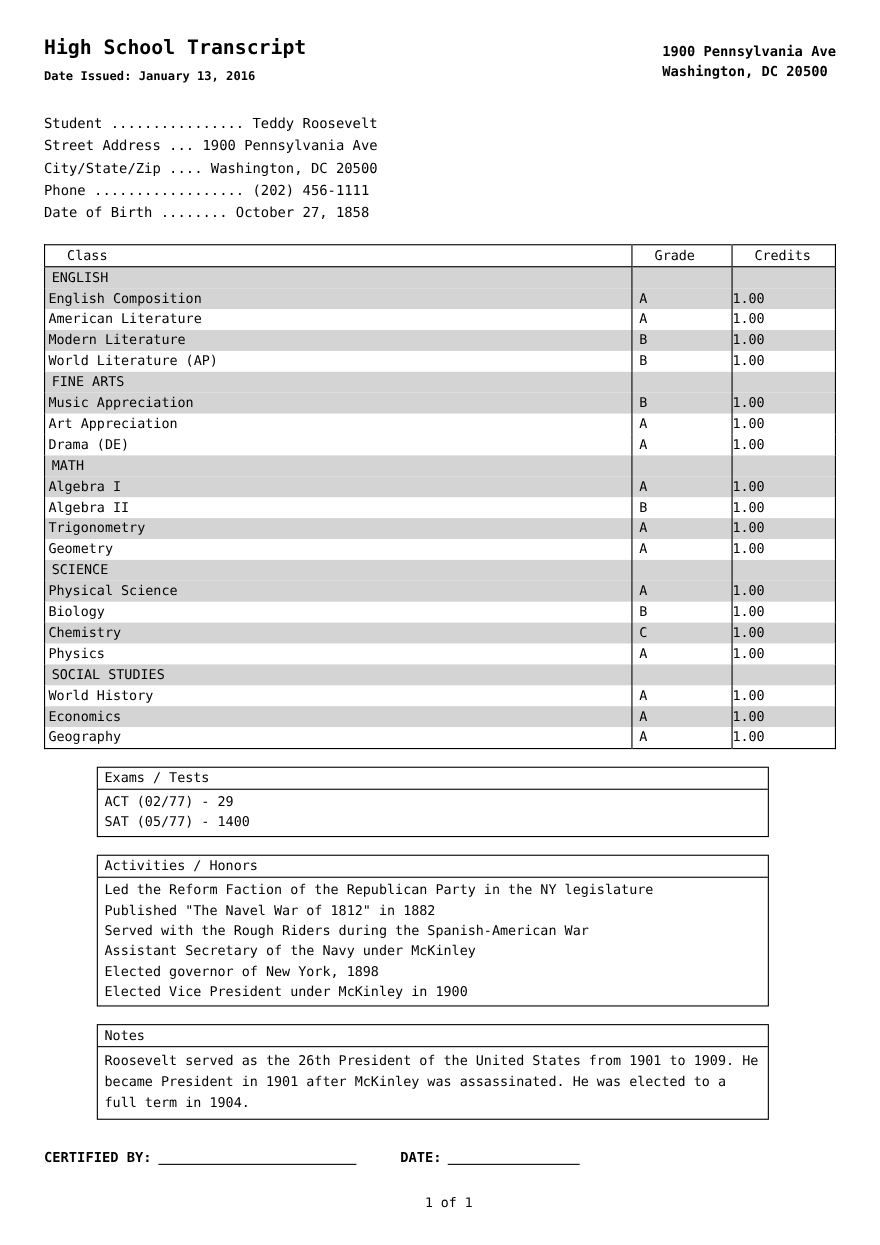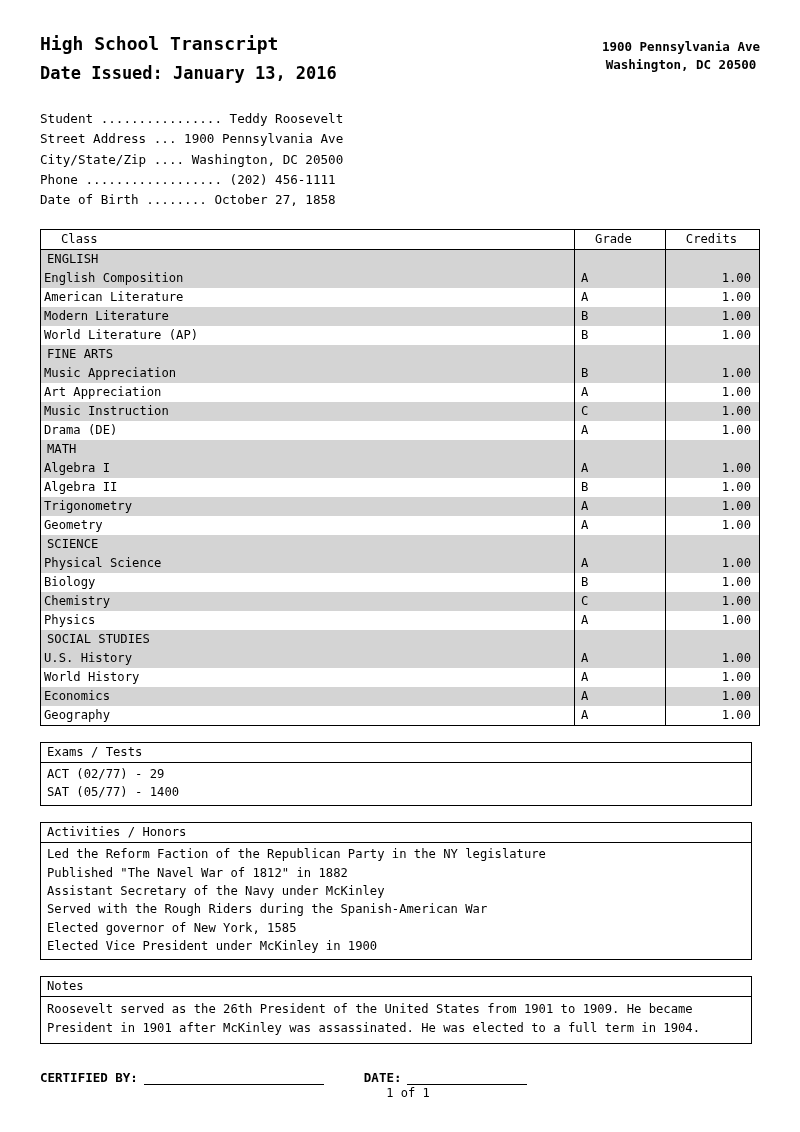--- a/index.html
+++ b/index.html
@@ -29,26 +29,26 @@
     align-items: flex-start;
   }
   .title {
     font-size: 18px;
     font-weight: bold;
     letter-spacing: 0px;
     margin: 0 0 9px 0;
     line-height: 1.1;
   }
   .date-issued {
-    font-size: 17px;
+    font-size: 11px;
     font-weight: bold;
     margin: 0;
   }
   .addr {
-    text-align: center;
+    text-align: left;
     font-size: 12.5px;
     font-weight: bold;
     line-height: 1.45;
     padding-top: 4px;
   }
 
   
   .info {
     display: flex;
     margin-top: 26px;
@@ -82,30 +82,31 @@
     border-bottom: 1px solid #000;
     padding-left: 20px;
   }
   .col-class { width: 570px; }
   .col-grade { width: 74px; border-left: 1px solid #000; }
   .col-credits { width: 76px; border-left: 1px solid #000; }
 
   .courses td.c-class { padding-left: 6px; }
   .courses td.c-course { padding-left: 3px; }
   .courses td.c-grade { padding-left: 6px; border-left: 1px solid #000; }
-  .courses td.c-credits { text-align: right; padding-right: 8px; border-left: 1px solid #000; }
+  .courses td.c-credits { text-align: left; padding-right: 8px; border-left: 1px solid #000; }
   .courses tr.shade td { background: #d4d4d4; }
   .courses tr.group td { background: #d4d4d4; }
 
   .block {
     margin-top: 16px;
     border: 1px solid #000;
-    width: 712px;
+    width: 611px;
     box-sizing: border-box;
     font-size: 12.2px;
+    margin-left: 48px;
   }
   .block-head {
     border-bottom: 1px solid #000;
     padding: 2px 0 3px 6px;
   }
   .block-body {
     padding: 2px 6px 4px 6px;
   }
   .block-body div {
     line-height: 1.5;
@@ -213,25 +214,20 @@
         <tr class="shade">
           <td class="c-course">Music Appreciation</td>
           <td class="c-grade">B</td>
           <td class="c-credits">1.00</td>
         </tr>
         <tr>
           <td class="c-course">Art Appreciation</td>
           <td class="c-grade">A</td>
           <td class="c-credits">1.00</td>
         </tr>
-        <tr class="shade">
-          <td class="c-course">Music Instruction</td>
-          <td class="c-grade">C</td>
-          <td class="c-credits">1.00</td>
-        </tr>
         <tr>
           <td class="c-course">Drama (DE)</td>
           <td class="c-grade">A</td>
           <td class="c-credits">1.00</td>
         </tr>
         <tr class="group">
           <td class="c-class">MATH</td>
           <td class="c-grade"></td>
           <td class="c-credits"></td>
         </tr>
@@ -277,25 +273,20 @@
         </tr>
         <tr>
           <td class="c-course">Physics</td>
           <td class="c-grade">A</td>
           <td class="c-credits">1.00</td>
         </tr>
         <tr class="group">
           <td class="c-class">SOCIAL STUDIES</td>
           <td class="c-grade"></td>
           <td class="c-credits"></td>
-        </tr>
-        <tr class="shade">
-          <td class="c-course">U.S. History</td>
-          <td class="c-grade">A</td>
-          <td class="c-credits">1.00</td>
         </tr>
         <tr>
           <td class="c-course">World History</td>
           <td class="c-grade">A</td>
           <td class="c-credits">1.00</td>
         </tr>
         <tr class="shade">
           <td class="c-course">Economics</td>
           <td class="c-grade">A</td>
           <td class="c-credits">1.00</td>
@@ -314,23 +305,23 @@
         <div>ACT (02/77) - 29</div>
         <div>SAT (05/77) - 1400</div>
       </div>
   </div>
 
   <div class="block">
     <div class="block-head">Activities / Honors</div>
     <div class="block-body" id="activities-body">
         <div>Led the Reform Faction of the Republican Party in the NY legislature</div>
         <div>Published "The Navel War of 1812" in 1882</div>
+        <div>Served with the Rough Riders during the Spanish-American War</div>
         <div>Assistant Secretary of the Navy under McKinley</div>
-        <div>Served with the Rough Riders during the Spanish-American War</div>
-        <div>Elected governor of New York, 1585</div>
+        <div>Elected governor of New York, 1898</div>
         <div>Elected Vice President under McKinley in 1900</div>
       </div>
   </div>
 
   <div class="block">
     <div class="block-head">Notes</div>
     <div class="notes-body">Roosevelt served as the 26th President of the United States from 1901 to 1909. He became President in 1901 after McKinley was assassinated. He was elected to a full term in 1904.</div>
   </div>
 
   <div class="certified">

